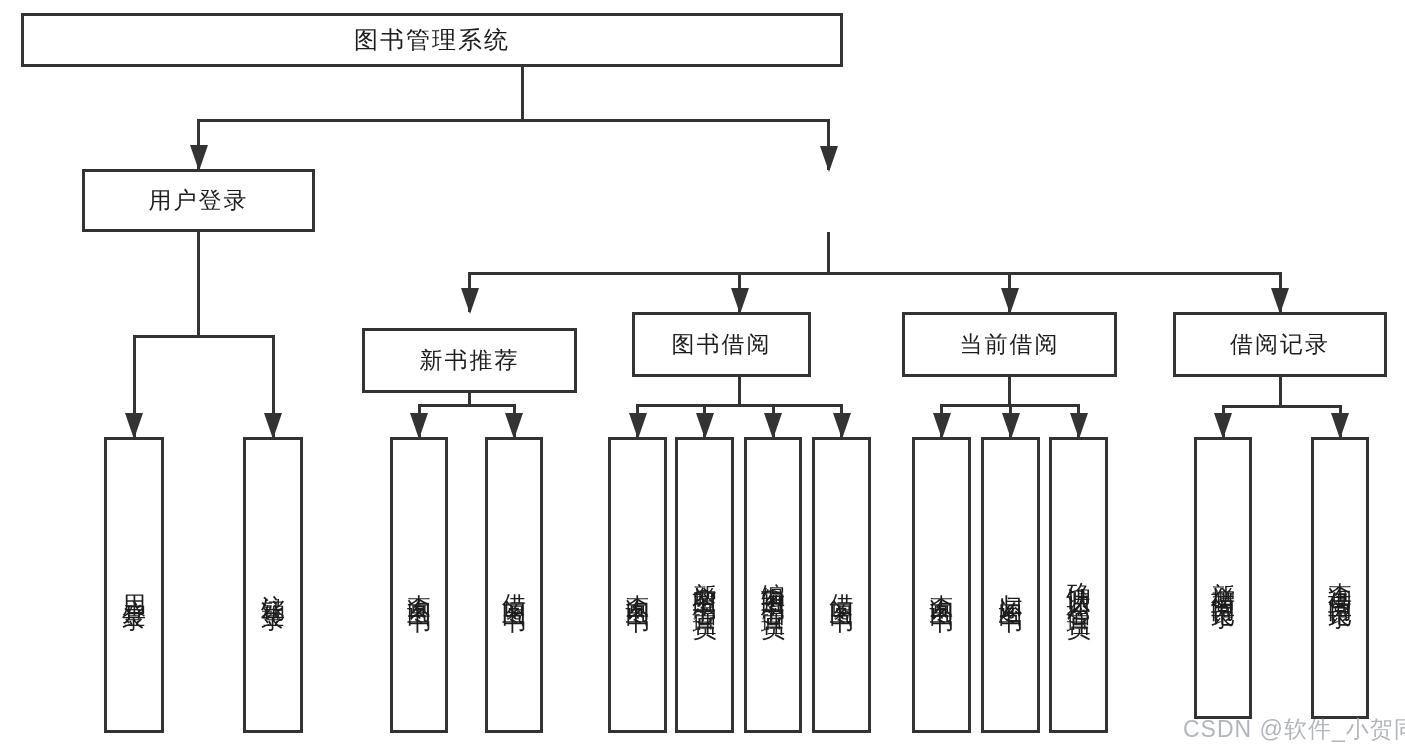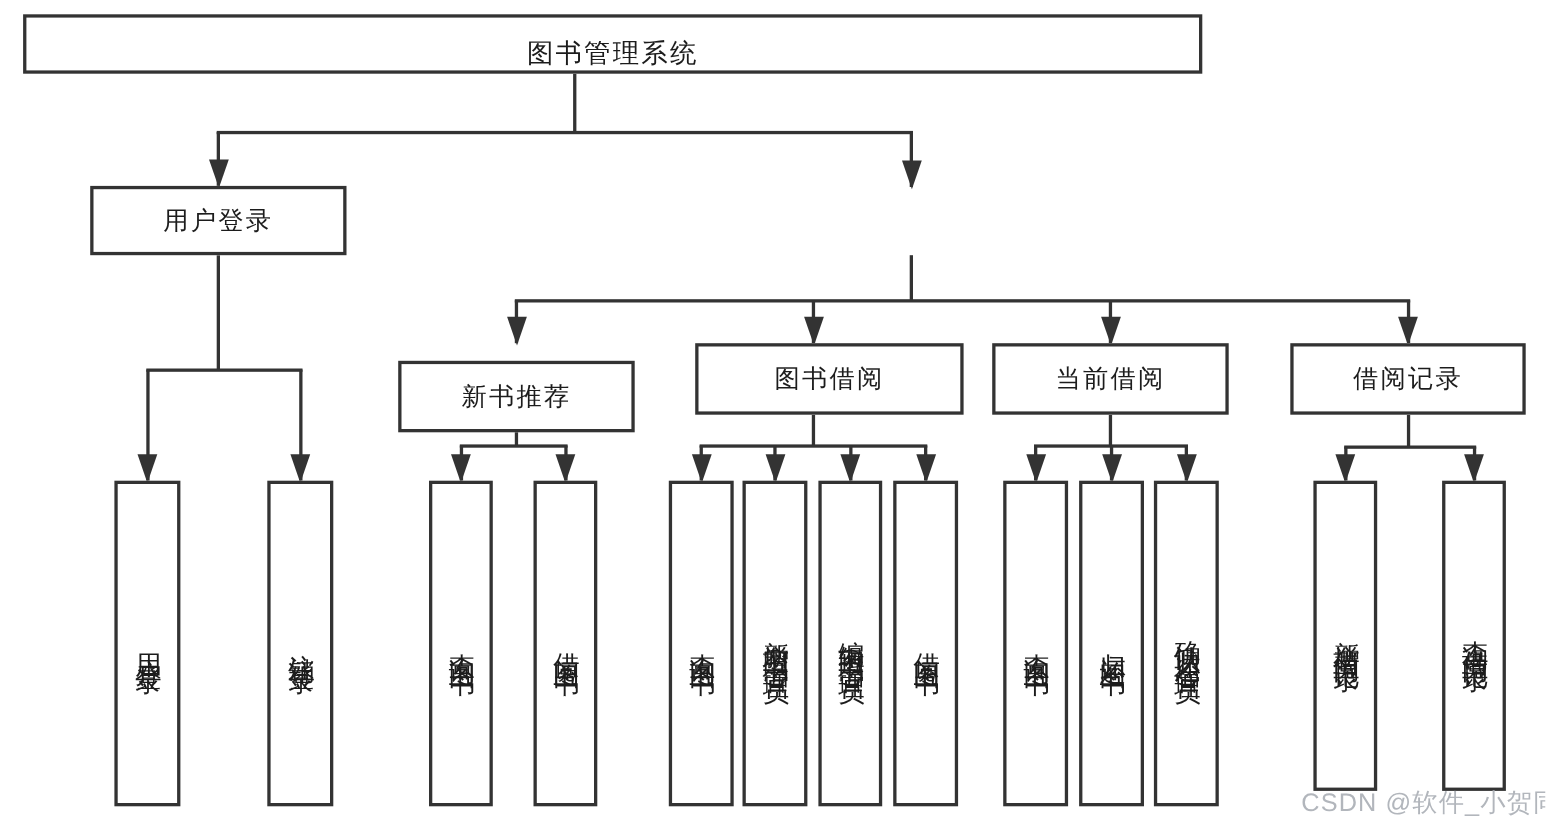--- a/index.html
+++ b/index.html
@@ -53,30 +53,30 @@
     letter-spacing:1px;
     white-space:nowrap;
     z-index:3;
   }
 </style>
 </head>
 <body>
 
 <div class="stage">
   <div class="watermark">CSDN @软件_小贺同学</div>
-<div class="node root" style="left: 21px; top: 13px; width: 1072px; height: 54px; align-items: flex-end;">
+<div class="node root" style="left: 21px; top: 13px; width: 822px; height: 54px;">
       <span>图书管理系统</span>
     </div>
     <div class="node" style="left: 82px; top: 169px; width: 233px; height: 63px;">
       <span>用户登录</span>
     </div>
     <div class="node" style="left: 362px; top: 328px; width: 215px; height: 65px;">
       <span>新书推荐</span>
     </div>
-    <div class="node" style="left: 632px; top: 312px; width: 244px; height: 65px;">
+    <div class="node" style="left: 632px; top: 312px; width: 179px; height: 65px;">
       <span>图书借阅</span>
     </div>
     <div class="node" style="left: 902px; top: 312px; width: 215px; height: 65px;">
       <span>当前借阅</span>
     </div>
     <div class="node" style="left: 1173px; top: 312px; width: 214px; height: 65px;">
       <span>借阅记录</span>
     </div>
     <div class="node vertical" style="left: 104px; top: 437px; width: 60px; height: 296px;">
       <span>用户登录</span>

